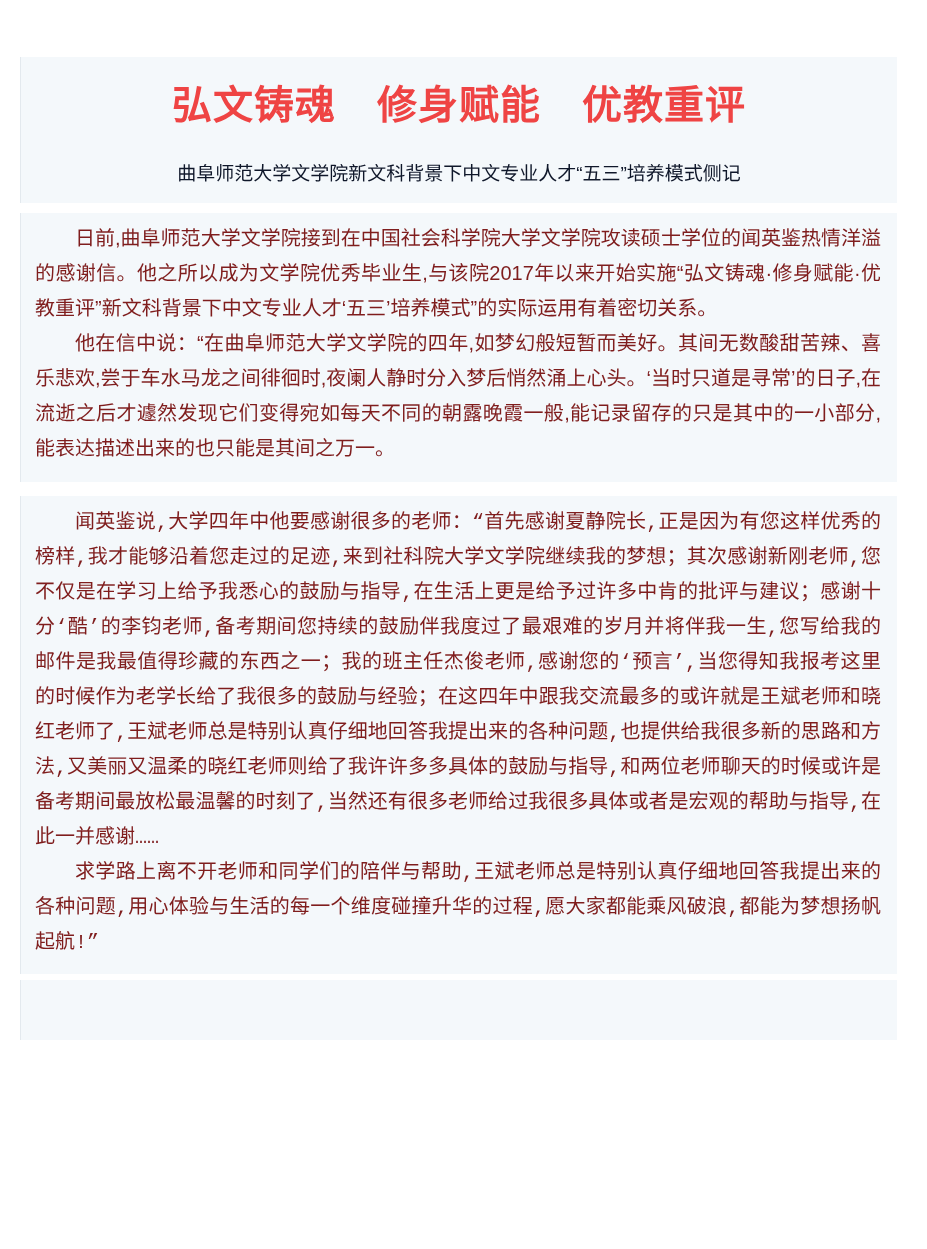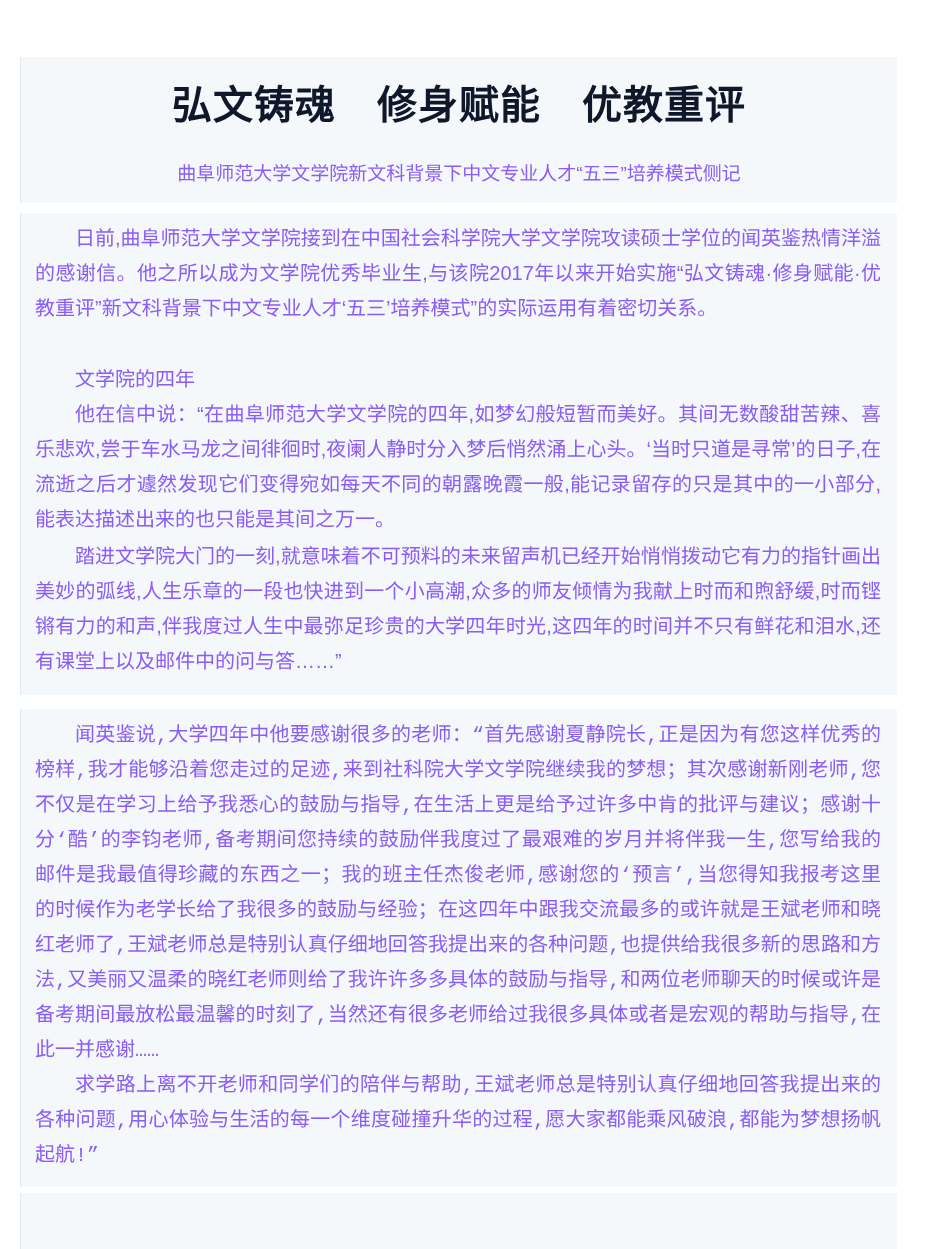--- a/index.html
+++ b/index.html
@@ -29,34 +29,34 @@
     margin-top: 57px;
     padding: 24px 20px 16px 20px;
     text-align: center;
   }
   .article-title {
     margin: 0;
     font-size: 40px;
     line-height: 48px;
     font-weight: 700;
     letter-spacing: 1px;
-    color: #0f172a;
+    color: #ef4444;
   }
   .article-subtitle {
     margin: 32px 0 0 0;
     font-size: 19px;
     line-height: 26px;
     font-weight: 400;
-    color: #8b5cf6;
+    color: #0f172a;
   }
   
   .text-block {
     font-size: 20px;
     line-height: 35px;
-    color: #8b5cf6;
+    color: #7f1d1d;
     text-align: justify;
     font-weight: 400;
   }
   .intro-block {
     margin-top: 10px;
     padding: 8px 16px 16px 14px;
   }
   .letter-part {
     padding: 0 16px 18px 14px;
   }
@@ -84,23 +84,21 @@
 <div class="page">
 
   <section class="block header-block">
     <h1 class="article-title">弘文铸魂　修身赋能　优教重评</h1>
     <p class="article-subtitle">曲阜师范大学文学院新文科背景下中文专业人才“五三”培养模式侧记</p>
   </section>
 
   <section class="block text-block intro-block">
     <p>日前,曲阜师范大学文学院接到在中国社会科学院大学文学院攻读硕士学位的闻英鉴热情洋溢的感谢信。他之所以成为文学院优秀毕业生,与该院2017年以来开始实施“弘文铸魂·修身赋能·优教重评”新文科背景下中文专业人才‘五三’培养模式”的实际运用有着密切关系。</p>
     <div class="letter-part" style="padding:0;">
-      <p class="gap-above">文学院的四年</p>
       <p>他在信中说：“在曲阜师范大学文学院的四年,如梦幻般短暂而美好。其间无数酸甜苦辣、喜乐悲欢,尝于车水马龙之间徘徊时,夜阑人静时分入梦后悄然涌上心头。‘当时只道是寻常’的日子,在流逝之后才遽然发现它们变得宛如每天不同的朝露晚霞一般,能记录留存的只是其中的一小部分,能表达描述出来的也只能是其间之万一。</p>
-      <p class="para-gap">踏进文学院大门的一刻,就意味着不可预料的未来留声机已经开始悄悄拨动它有力的指针画出美妙的弧线,人生乐章的一段也快进到一个小高潮,众多的师友倾情为我献上时而和煦舒缓,时而铿锵有力的和声,伴我度过人生中最弥足珍贵的大学四年时光,这四年的时间并不只有鲜花和泪水,还有课堂上以及邮件中的问与答……”</p>
     </div>
   </section>
 
   <section class="block text-block ack-block">
     <p>闻英鉴说,大学四年中他要感谢很多的老师：“首先感谢夏静院长,正是因为有您这样优秀的榜样,我才能够沿着您走过的足迹,来到社科院大学文学院继续我的梦想；其次感谢新刚老师,您不仅是在学习上给予我悉心的鼓励与指导,在生活上更是给予过许多中肯的批评与建议；感谢十分‘酷’的李钧老师,备考期间您持续的鼓励伴我度过了最艰难的岁月并将伴我一生,您写给我的邮件是我最值得珍藏的东西之一；我的班主任杰俊老师,感谢您的‘预言’,当您得知我报考这里的时候作为老学长给了我很多的鼓励与经验；在这四年中跟我交流最多的或许就是王斌老师和晓红老师了,王斌老师总是特别认真仔细地回答我提出来的各种问题,也提供给我很多新的思路和方法,又美丽又温柔的晓红老师则给了我许许多多具体的鼓励与指导,和两位老师聊天的时候或许是备考期间最放松最温馨的时刻了,当然还有很多老师给过我很多具体或者是宏观的帮助与指导,在此一并感谢……</p>
     <p>求学路上离不开老师和同学们的陪伴与帮助,王斌老师总是特别认真仔细地回答我提出来的各种问题,用心体验与生活的每一个维度碰撞升华的过程,愿大家都能乘风破浪,都能为梦想扬帆起航!”</p>
   </section>
 
   <div class="block next-sliver"></div>
 

